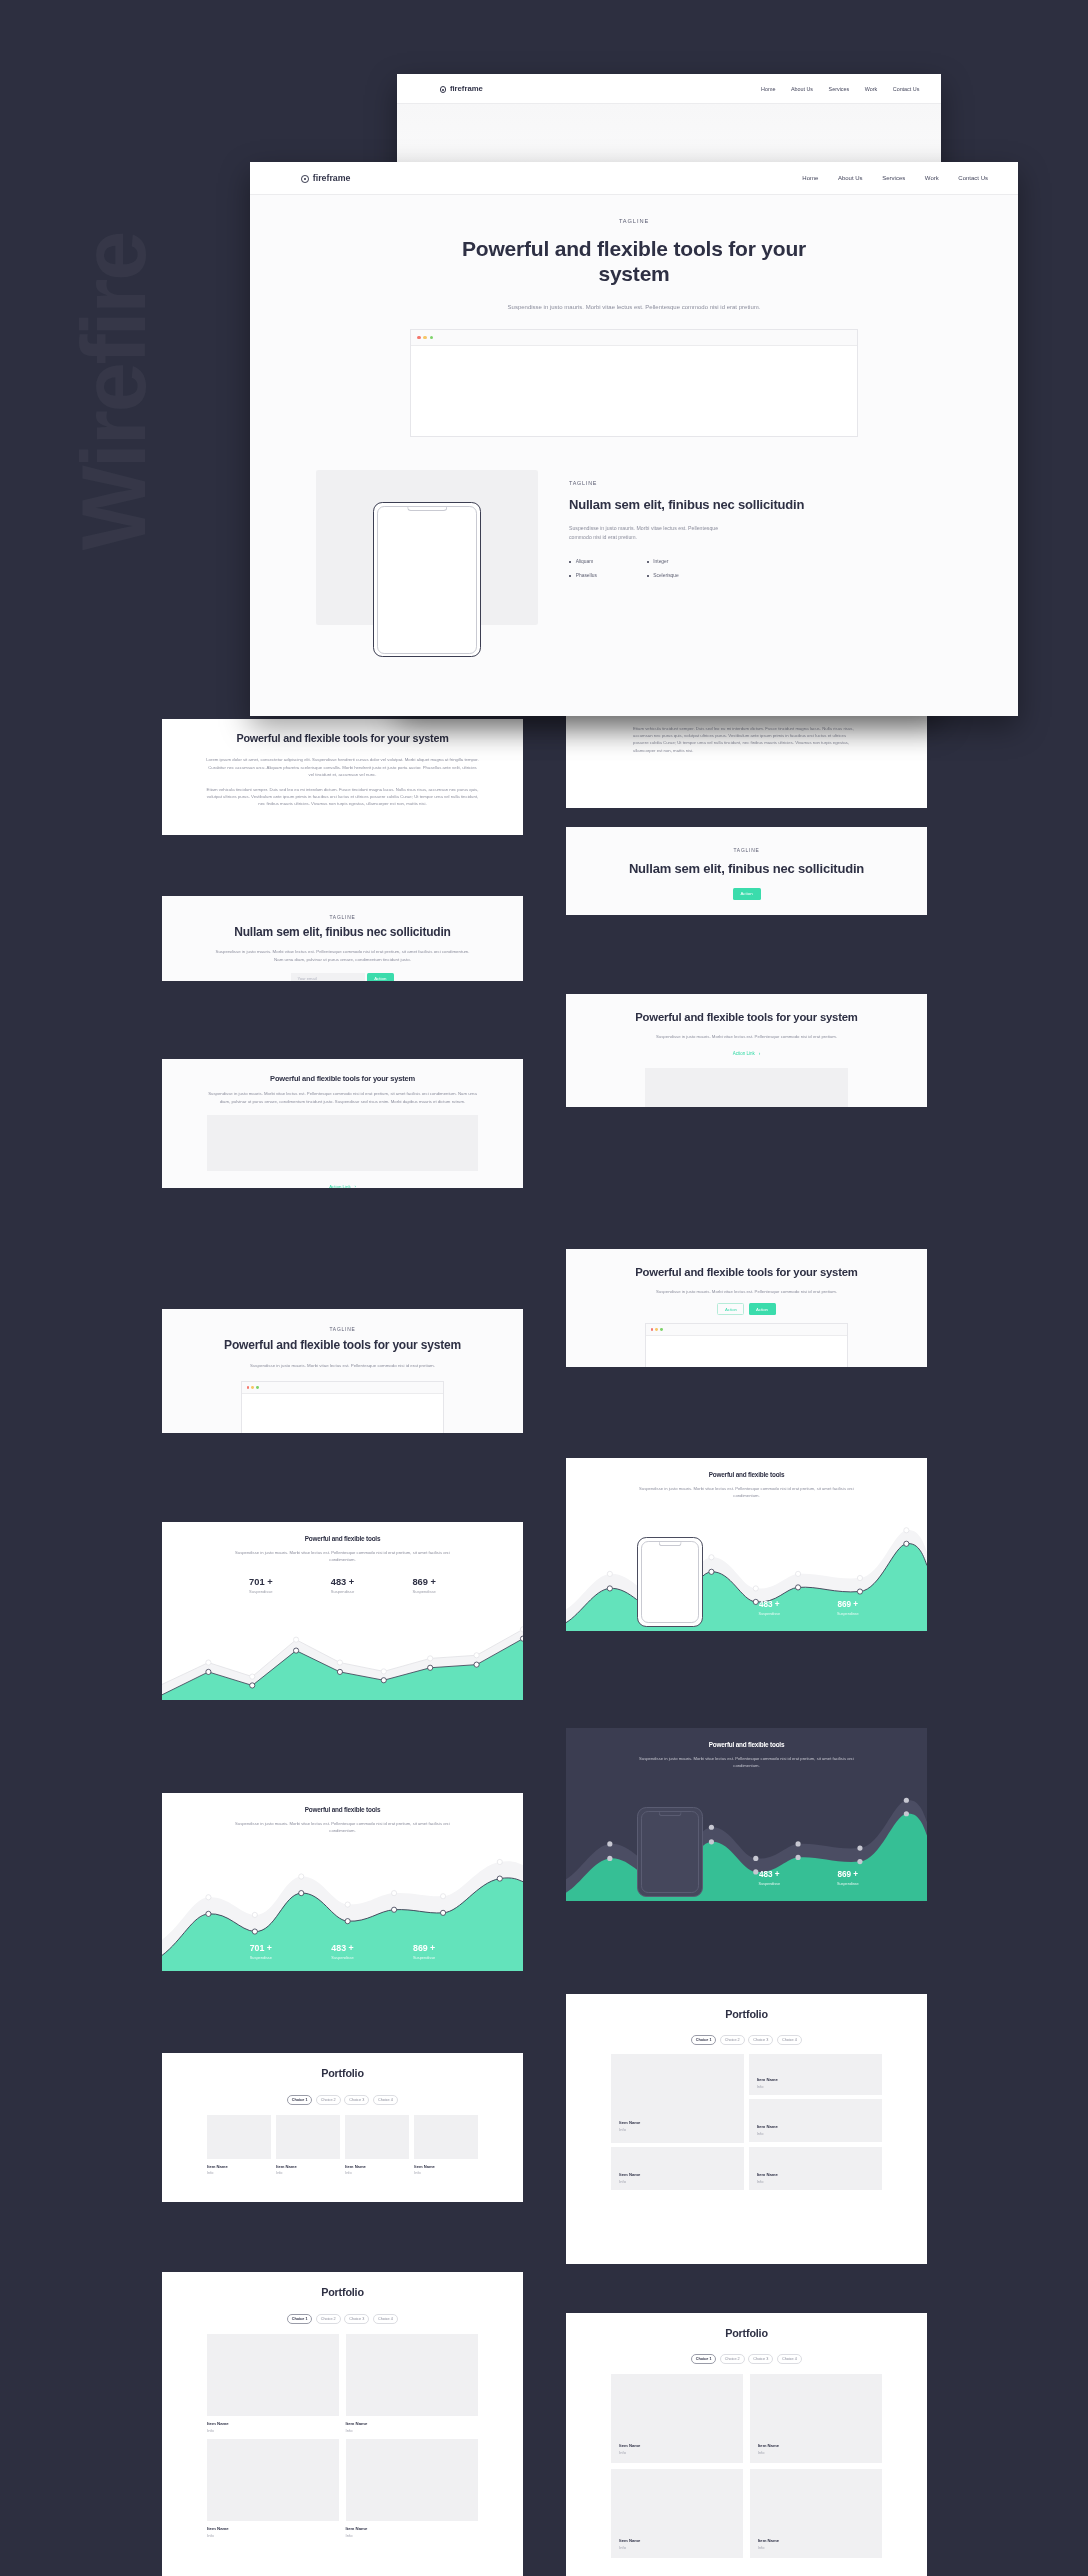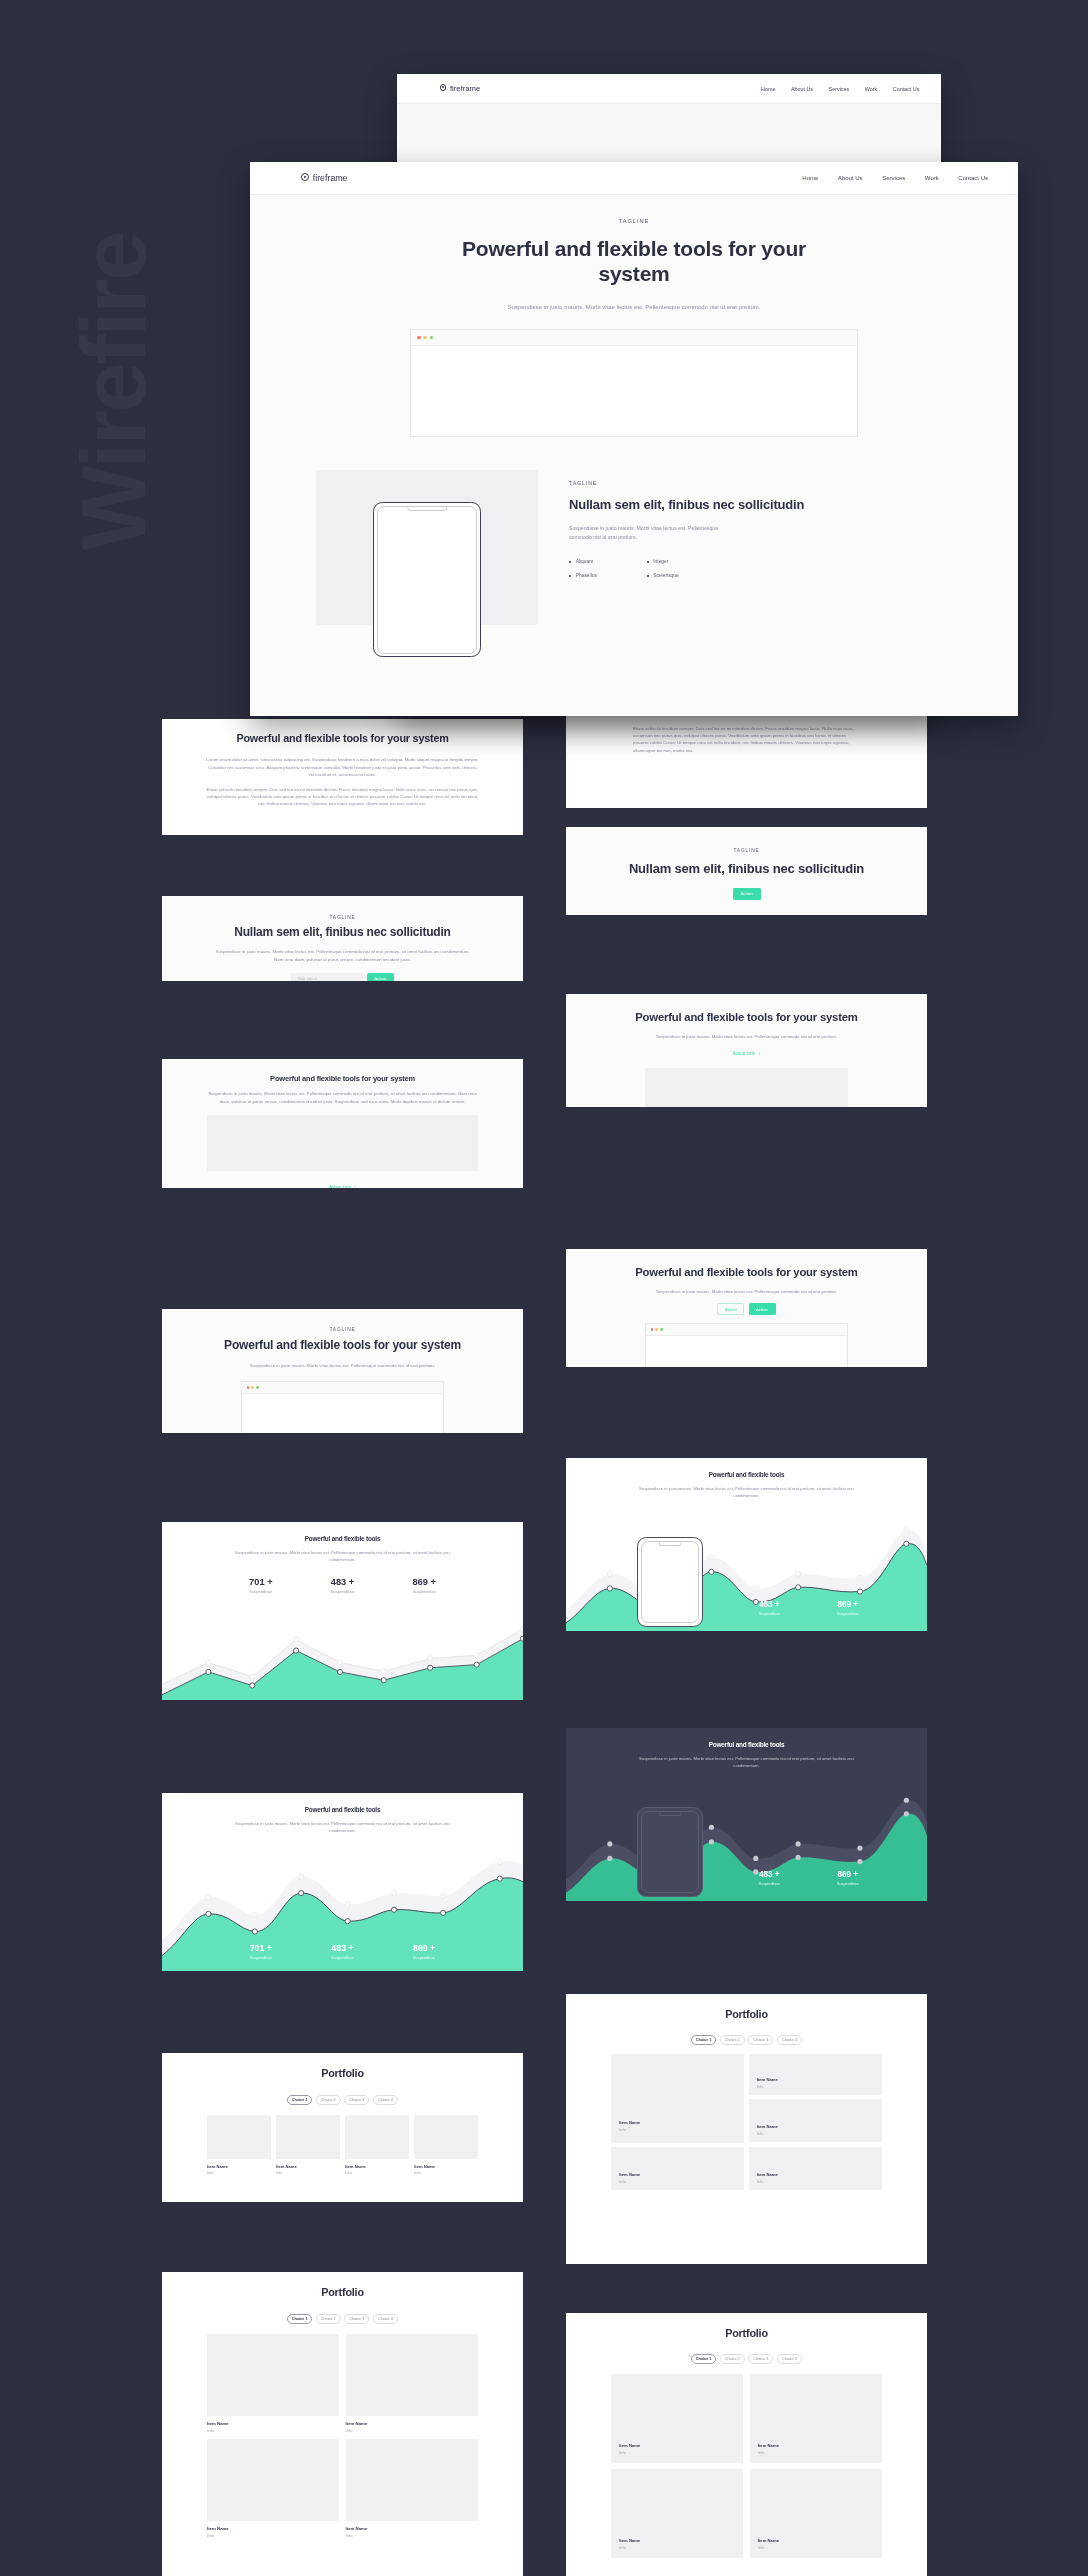--- a/index.html
+++ b/index.html
@@ -37,21 +37,21 @@
   .card.white { background: #ffffff; }
   .card.dark  { background: #3b3d51; }
   .shadow { box-shadow: 0 11.3px 28px rgba(0,0,0,0.38); }
 
   
   .nav {
     display: flex; align-items: center; justify-content: space-between;
     padding: 0 21.6px; height: 30px; background: #fff;
     border-bottom: 0.5px solid #ececee;
   }
-  .brand { display: flex; align-items: flex-start; gap: 3.6px; font-size: 7.7px; font-weight: 400; color: #33354a; padding-left: 21px; }
+  .brand { display: flex; align-items: flex-end; gap: 3.6px; font-size: 7.7px; font-weight: 700; color: #33354a; padding-left: 21px; }
   .brand .ring {
     width: 6.7px; height: 6.7px; border-radius: 50%;
     border: 1.2px solid #33354a; position: relative; flex: none;
   }
   .brand .ring::after {
     content:""; position:absolute; left:50%; top:50%; width:1.8px; height:1.8px;
     margin:-0.9px 0 0 -0.9px; background:#33354a; border-radius:50%;
   }
   .navlinks { display: flex; gap: 15.5px; }
   .navlinks span { font-size: 5.4px; color: #44465c; }

